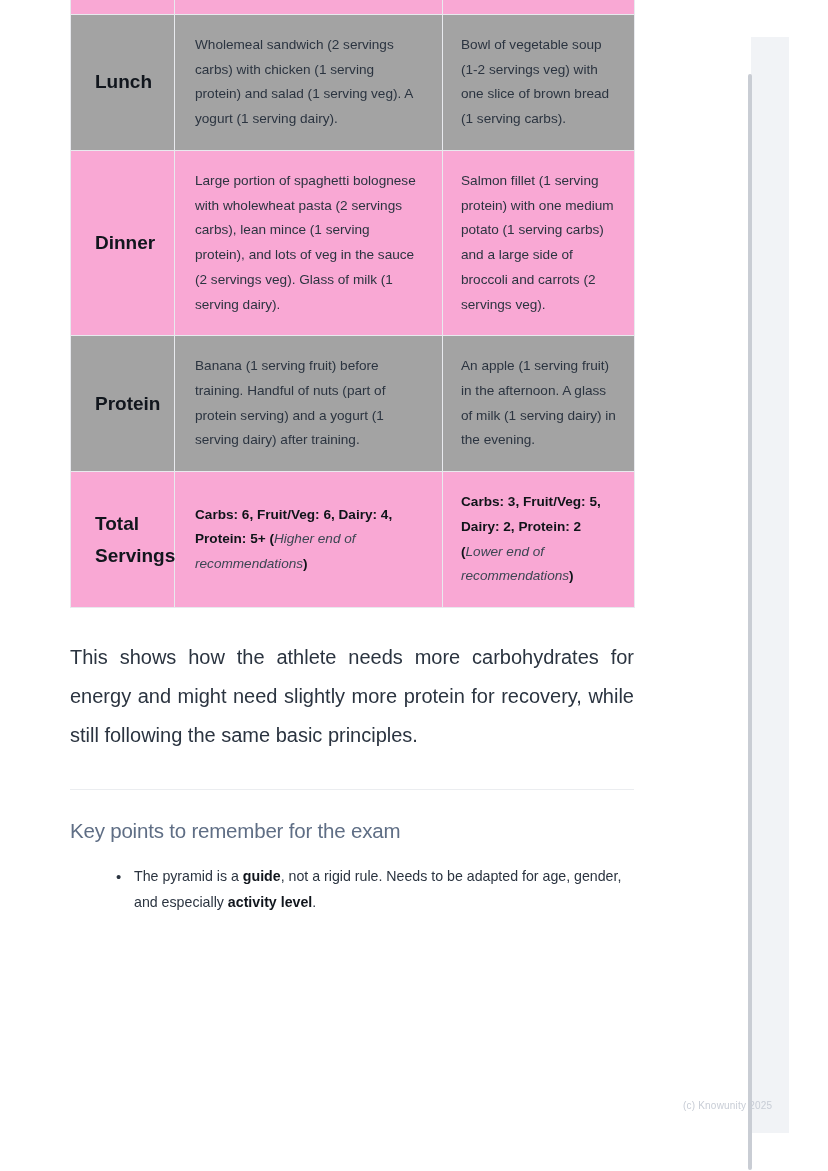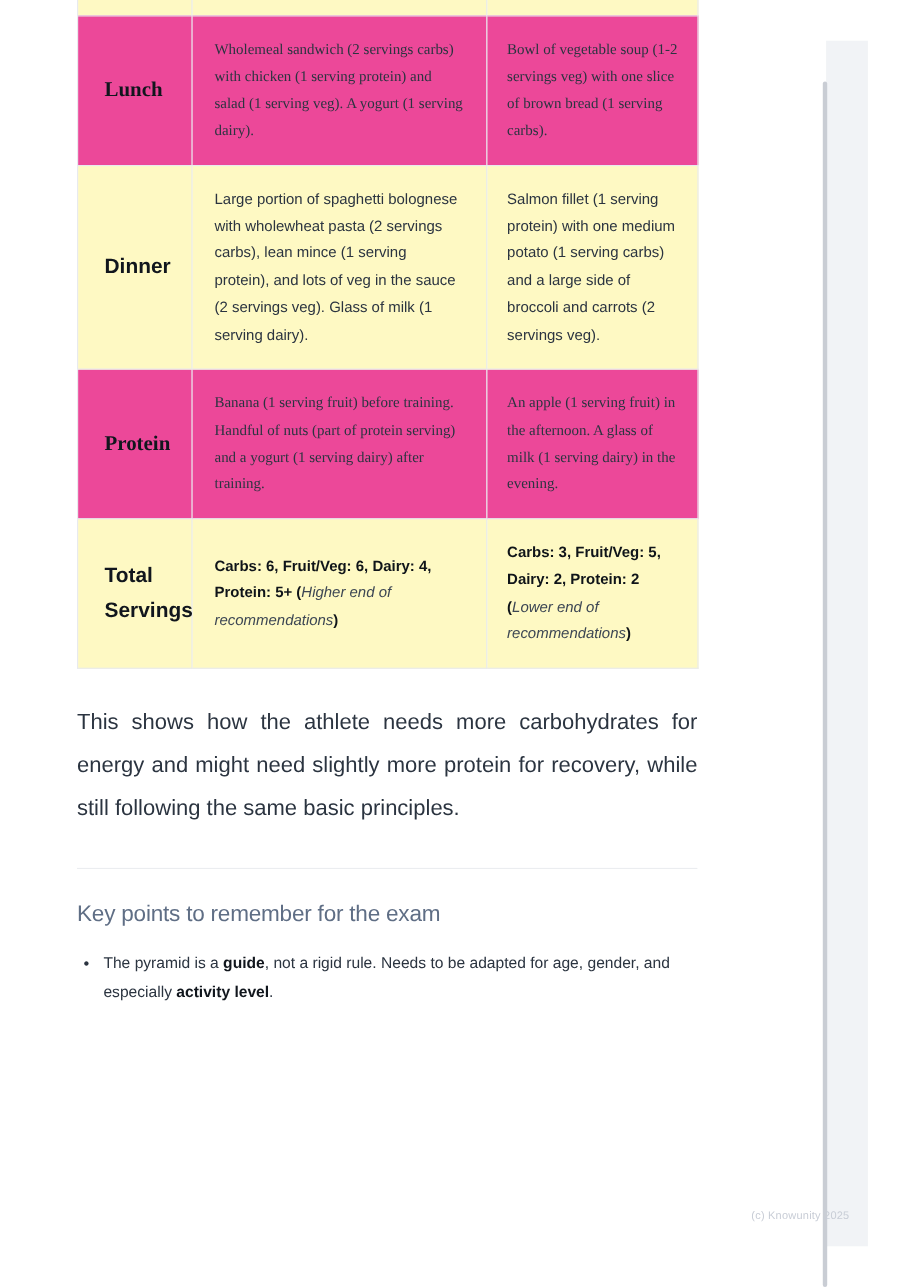--- a/index.html
+++ b/index.html
@@ -44,23 +44,23 @@
   .meal-table col.c-normal { width: 268px; }
   .meal-table col.c-athlete { width: 192px; }
 
   .meal-table td {
     border: 1px solid #e8eaee;
     vertical-align: middle;
     padding: 18px 20px;
     font-size: 13.6px;
     line-height: 1.82;
     color: #2b3440;
-    background: #fef9c3;
-  }
-  .meal-table tr.alt td { background: #ec4899; font-family: Liberation Serif, serif; }
+    background: #f9a8d4;
+  }
+  .meal-table tr.alt td { background: #a3a3a3; }
 
   .meal-table td.label {
     font-weight: bold;
     font-size: 19px;
     color: #11161d;
     padding-left: 24px;
     padding-right: 12px;
     line-height: 1.68;
   }
   .meal-table td.athlete { padding-left: 18px; padding-right: 16px; }
@@ -105,20 +105,21 @@
     list-style: none;
     width: 564px;
   }
   .bullets li {
     position: relative;
     font-size: 14.2px;
     line-height: 1.82;
     color: #2b3440;
     margin-bottom: 15px;
     padding-left: 2px;
+    margin-left: 40px;
   }
   .bullets li::before {
     content: "\2022";
     position: absolute;
     left: -16px;
     top: -1px;
     font-size: 15px;
     color: #2b3440;
   }
   .bullets strong { font-weight: bold; color: #11161d; }

